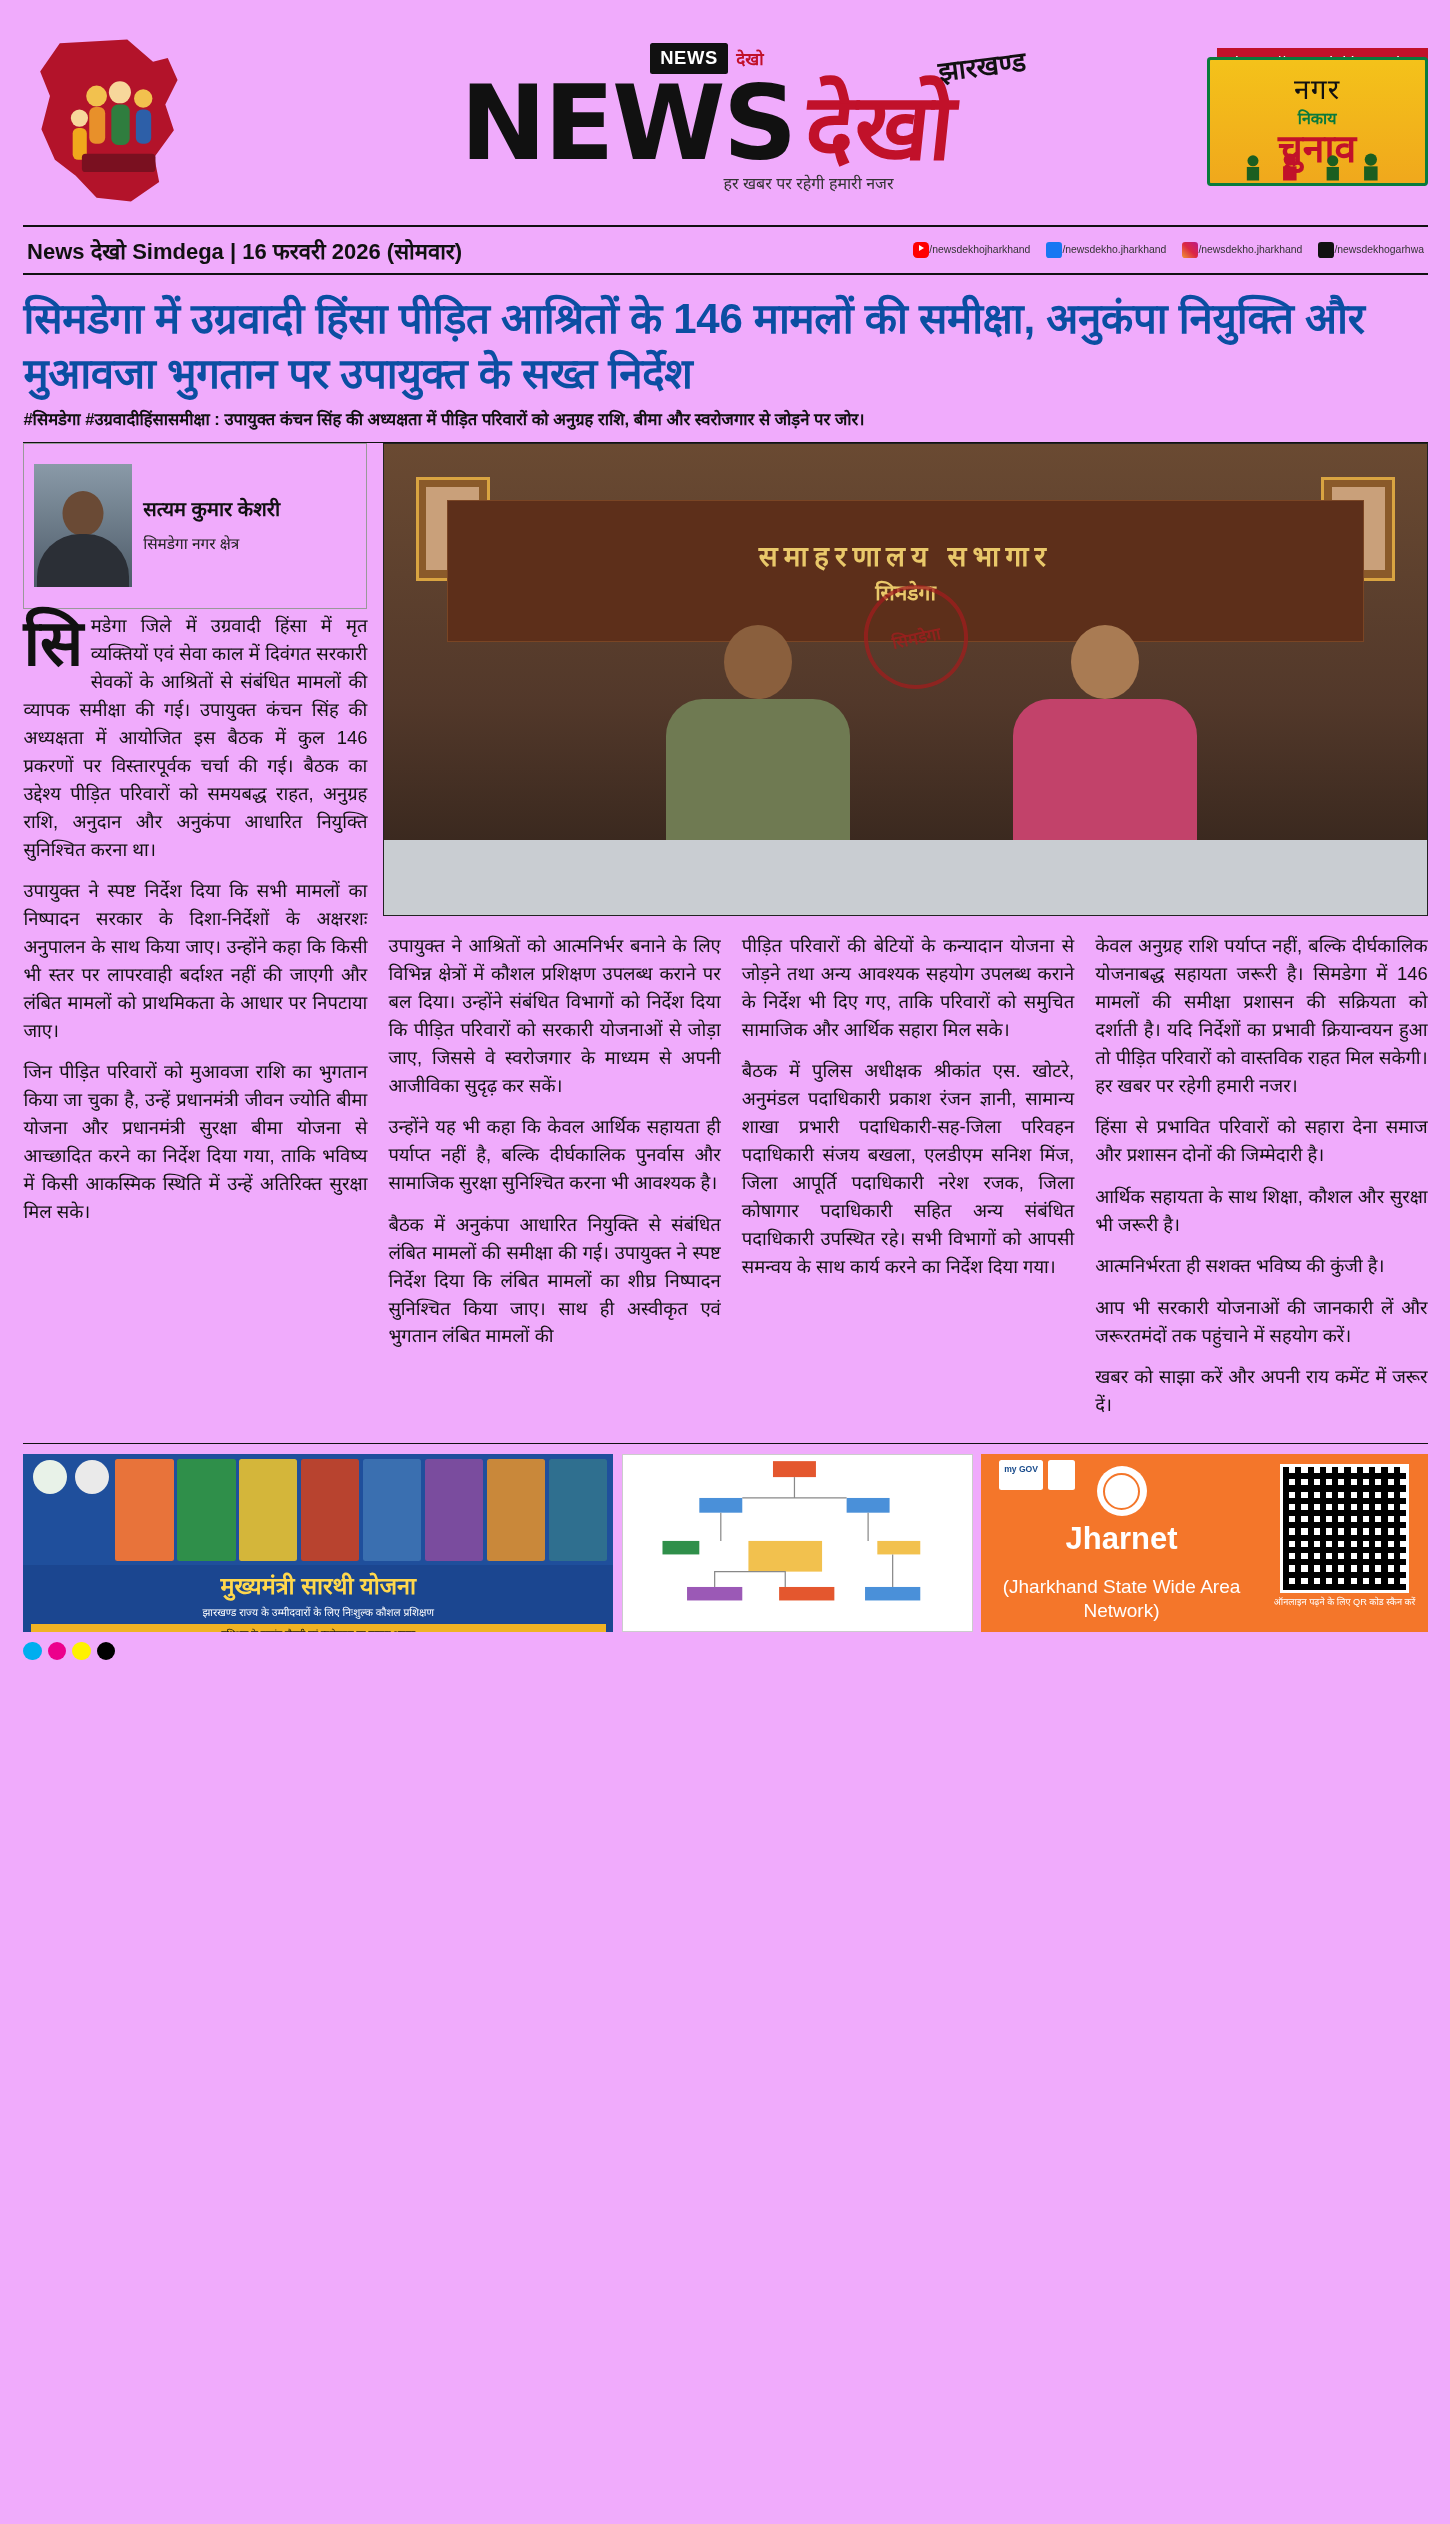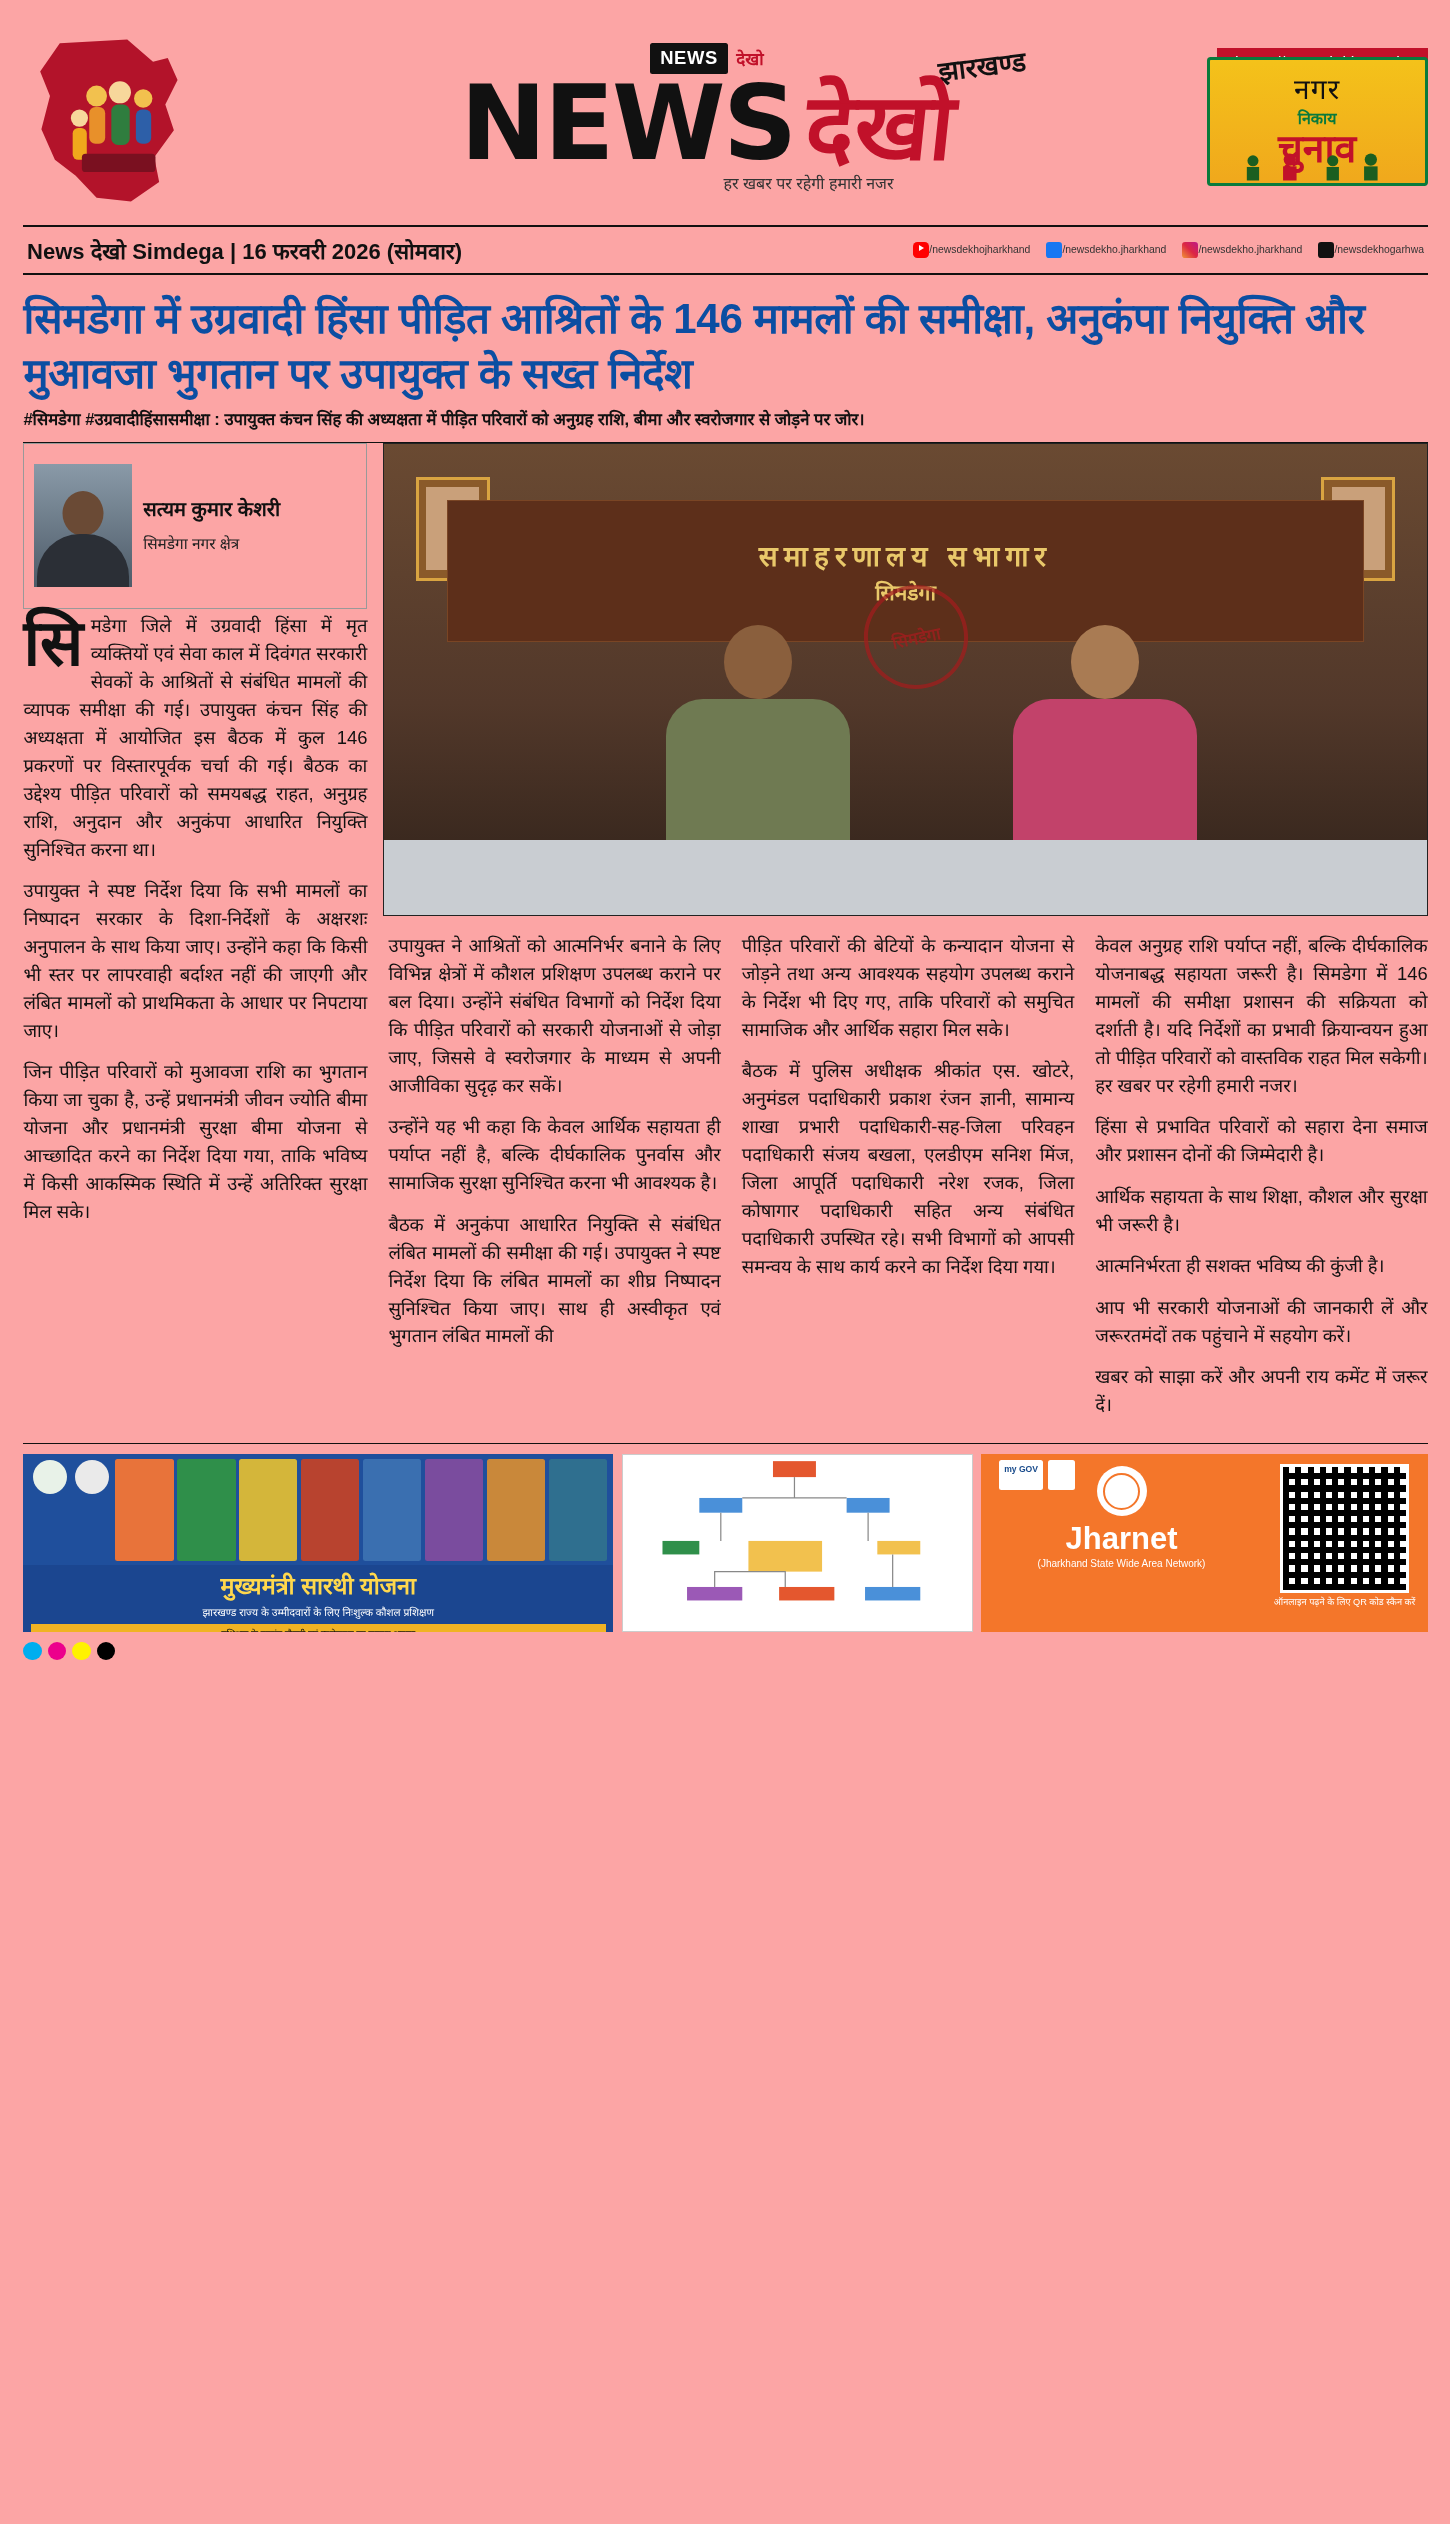--- a/index.html
+++ b/index.html
@@ -4,21 +4,21 @@
 <style>
   * { box-sizing: border-box; margin: 0; padding: 0; }
   html, body {
     width: 1451px;
     background: #ffffff;
     font-family: "Liberation Sans", sans-serif;
   }
   .page {
     width: 1451px;
     height: 2525px;
-    background: #fca5a5;
+    background: #f0abfc;
     position: relative;
     padding: 0 23.4px;
   }
 
   
   .masthead {
     position: relative;
     height: 221px;
     display: flex;
     align-items: flex-start;
@@ -314,21 +314,21 @@
     flex: 1;
     background: #f4762a;
     position: relative;
     height: 178px;
     display:flex;
   }
   .ad3-left { flex:1; text-align:center; padding-top: 8.6px; }
   .ad3-globe { width: 50px; height: 50px; border-radius:50%; background:#fff; margin: 3.7px auto 0 auto; position:relative;}
   .ad3-globe::after{ content:""; position:absolute; inset:6.1px; border-radius:50%; border:2.5px solid #f4762a;}
   .ad3-jharnet { color:#fff; font-size: 31px; font-weight: bold; margin-top: 4.9px; }
-  .ad3-sub { color:#fff; font-size: 10px; line-height:1.25; margin-top: 1px;}
+  .ad3-sub { color:#fff; font-size: 19px; line-height:1.25; margin-top: 18px;}
   .ad3-badges { position:absolute; left: 4%; top: 6.1px; display:flex; gap:4.9px;}
   .badge-mygov { background:#fff; color:#174a8b; font-size:8.6px; font-weight:bold; padding:3.7px 4.9px; border-radius:2.5px; text-align:center;}
   .badge-emb { background:#fff; width:27px; height:29.5px; border-radius:2.5px;}
   .ad3-right { width: 166px; padding: 9.8px 8.6px; text-align:center;}
   .qr { width: 129px; height: 129px; margin: 0 auto; background:
       repeating-linear-gradient(90deg,#000 0 6.1px,#fff 6.1px 12.3px),
       repeating-linear-gradient(0deg,#000 0 6.1px,rgba(255,255,255,0) 6.1px 12.3px);
     background-blend-mode: multiply; border: 3.7px solid #fff;}
   .qr-cap { color:#fff; font-size: 9.2px; margin-top: 3.7px; line-height:1.3;}
 

